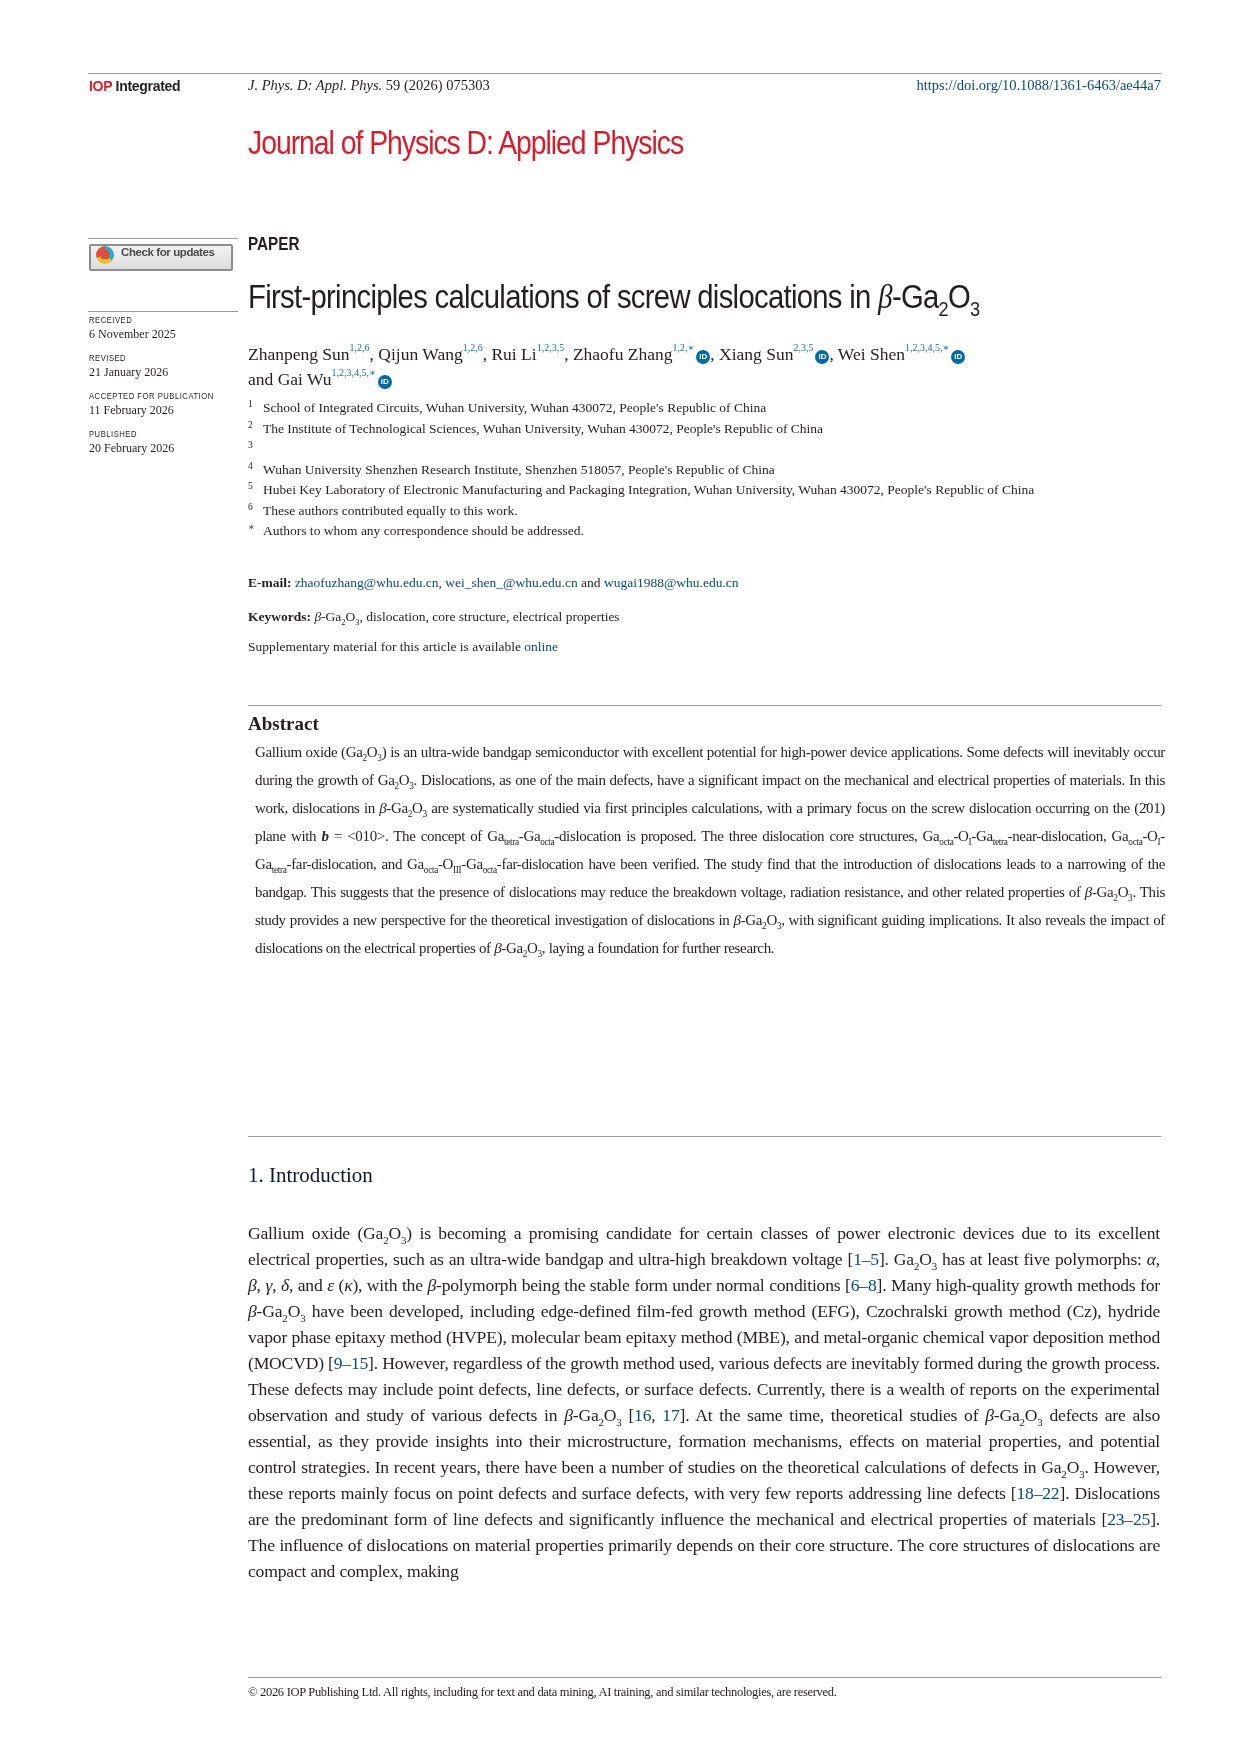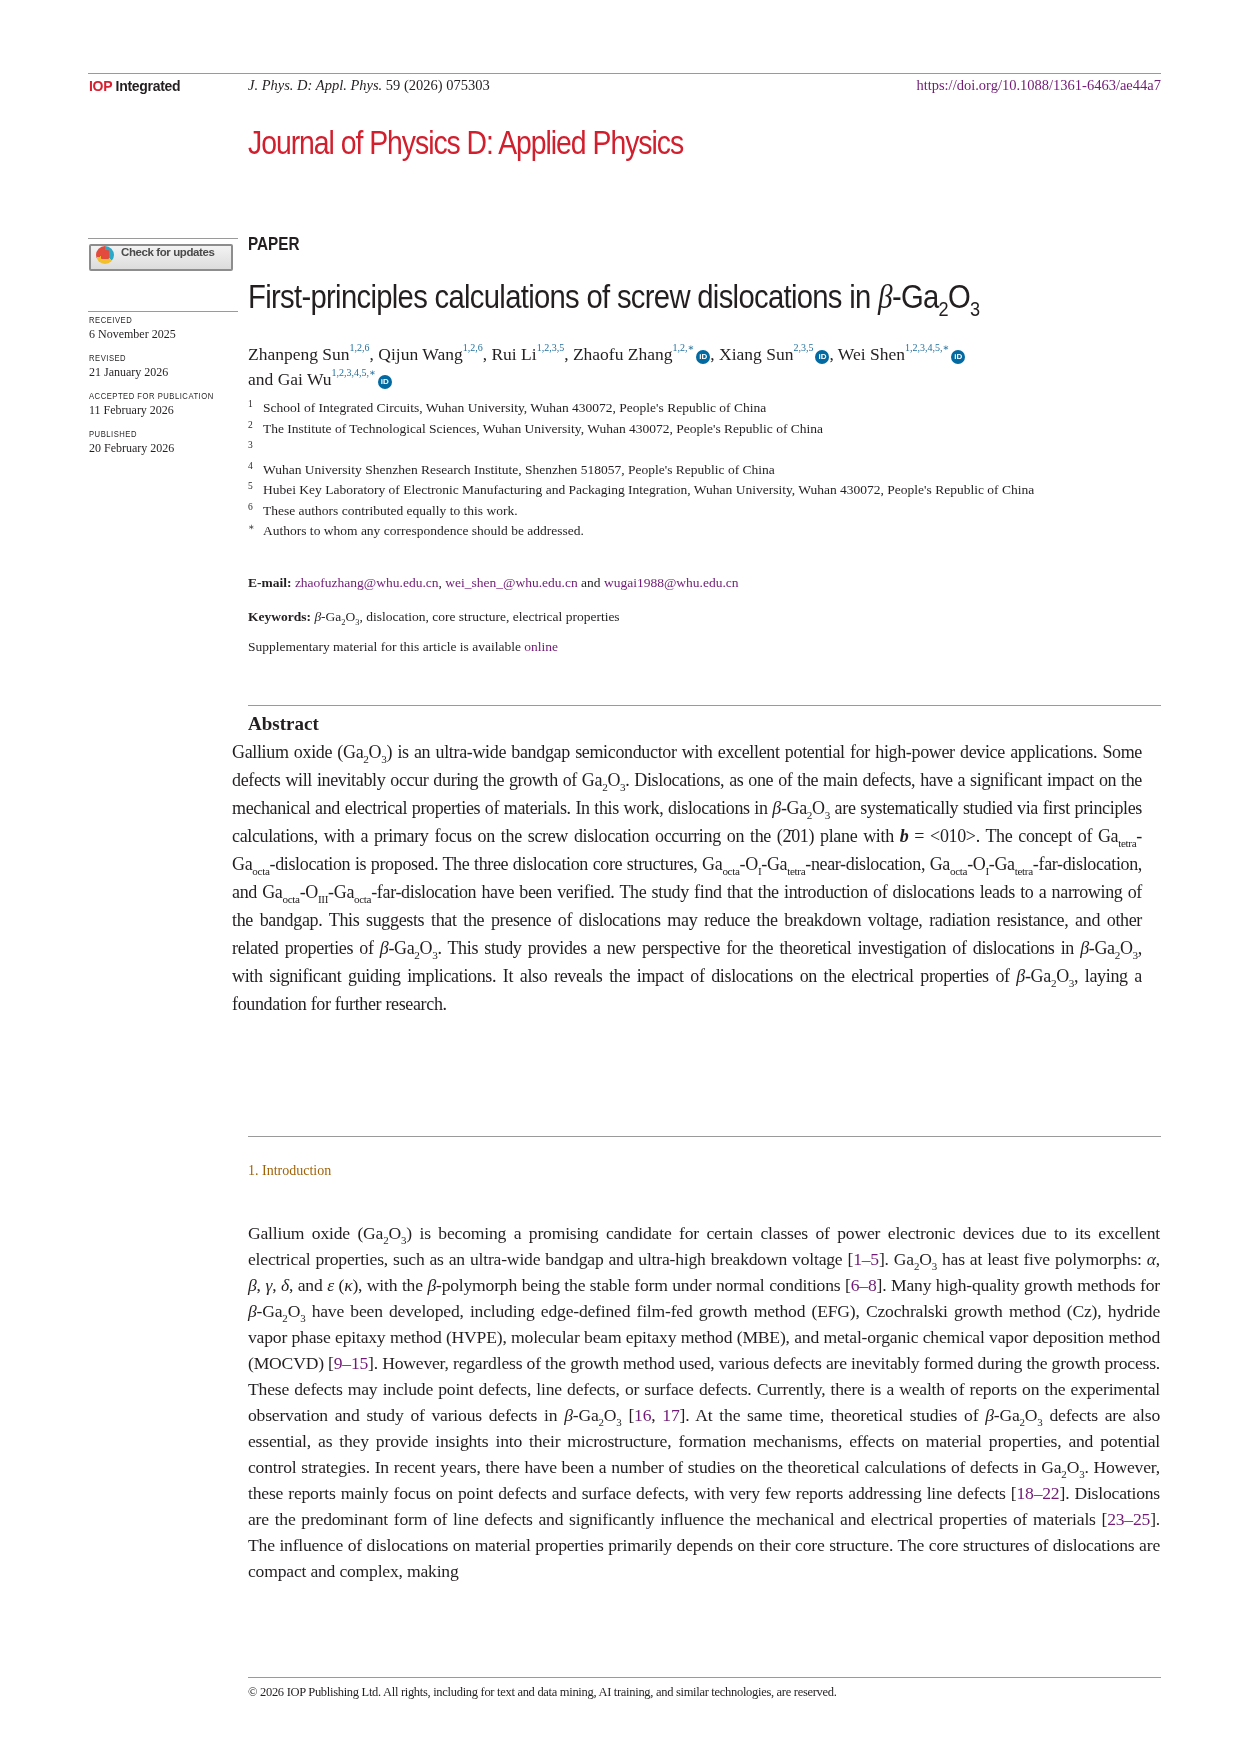--- a/index.html
+++ b/index.html
@@ -1,20 +1,20 @@
 <!DOCTYPE html>
 <html><head>
 <meta charset="utf-8">
 <style>
   html, body { margin:0; padding:0; background:#ffffff; }
   body { width:1241px; height:1754px; position:relative; overflow:hidden; color:#231f20;
          font-family:"Liberation Serif","DejaVu Serif",serif; }
   .abs { position:absolute; }
   .rule { position:absolute; height:0; border-top:1.5px solid #9a9a9a; }
-  .link { color:#701a75; }
+  .link { color:#0c4a6e; }
   sup, sub { font-size:62%; line-height:0; }
   .iop-logo { left:89px; top:78px; font-family:"Liberation Sans","DejaVu Sans",sans-serif; font-weight:bold; font-size:14px; letter-spacing:-0.3px; }
   .iop-logo .iop { color:#d7202f; }
   .journal-cite { left:248px; top:77px; font-size:14.5px; }
   .doi { right:80px; top:77px; font-size:14.5px; }
   .journal-name { left:248px; top:124px; font-family:"Liberation Sans","DejaVu Sans",sans-serif; font-size:33px; color:#d21f2e; letter-spacing:-1.2px; transform:scaleX(0.86); transform-origin:left; }
   .badge { left:89px; top:244px; width:144px; height:27px; border:2px solid #8d8d8d; border-radius:2px;
            background:linear-gradient(#f3f3f3,#dcdcdc); box-sizing:border-box; display:flex; align-items:flex-start; }
   .badge-icon { width:18px; height:18px; border-radius:50%; margin-left:5px; margin-right:7px; position:relative;
                 background:conic-gradient(#2aa9c9 0 35%, #f3c02d 35% 70%, #e24b3d 70% 100%); }
@@ -30,23 +30,23 @@
   .authors sup { color:#1f6e9c; font-size:10px; vertical-align:9px; }
   .orcid { display:inline-block; width:14px; height:14px; border-radius:50%; background:#0369a1; color:#fff; font-family:"Liberation Sans","DejaVu Sans",sans-serif;
            font-size:8px; font-weight:bold; line-height:14px; text-align:center; vertical-align:1px; margin-left:2px; }
   .affils { left:248px; top:398px; width:910px; font-size:13.5px; line-height:20.5px; }
   .affil { display:flex; }
   .affil-num { width:15px; flex:none; font-size:9.5px; position:relative; top:-4px; }
   .email { left:248px; top:575px; font-size:13.5px; }
   .keywords { left:248px; top:609px; font-size:13.5px; }
   .supp { left:248px; top:639px; font-size:13.5px; }
   .abstract-head { left:248px; top:713px; font-size:19px; font-weight:bold; }
-  .abstract { left:232px; top:738px; width:910px; font-size:18px; line-height:28px; letter-spacing:-0.35px; text-align:justify; }
+  .abstract { left:255px; top:738px; width:910px; font-size:15px; line-height:28px; letter-spacing:-0.35px; text-align:justify; }
   .abstract p { margin:0; }
-  .section-head { left:248px; top:1163px; font-size:14px; color:#a16207; }
+  .section-head { left:248px; top:1163px; font-size:21px; color:#0f172a; }
   .intro { left:248px; top:1220px; width:912px; font-size:17.6px; line-height:26px; letter-spacing:-0.2px; text-align:justify; }
   .intro p { margin:0; }
   .footer { left:248px; top:1685px; font-size:12.5px; letter-spacing:-0.3px; }
 </style>
 </head>
 <body>
 
 <div class="rule" style="left:88px; top:73px; width:1073px;"></div>
 <div class="abs iop-logo">
   <span class="iop">IOP</span>

